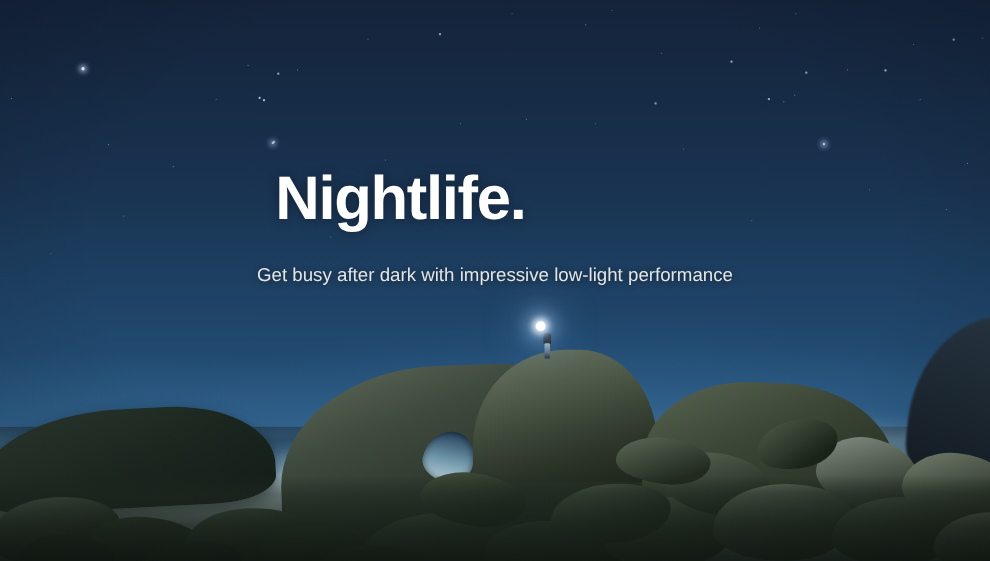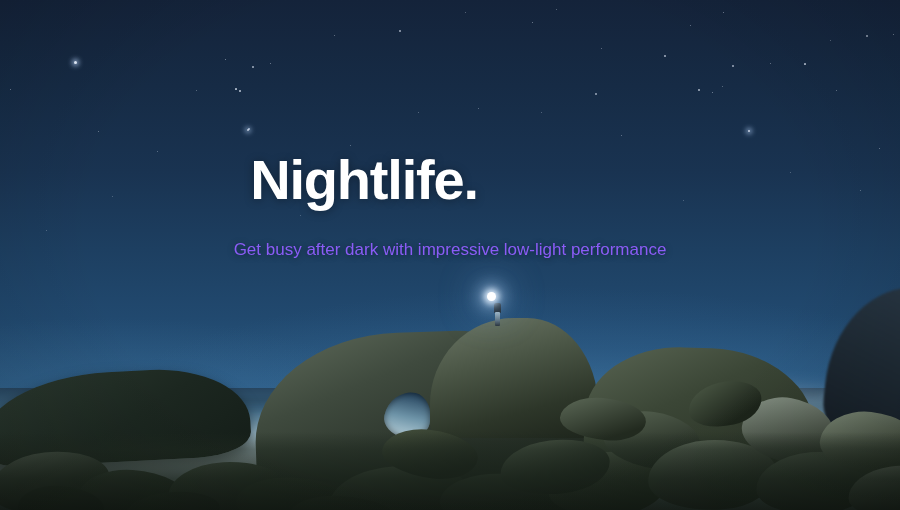--- a/index.html
+++ b/index.html
@@ -202,21 +202,21 @@
     text-shadow: 0 1px 10px rgba(0,0,0,0.35);
   }
   .subhead {
     position: absolute;
     left: 0; top: 238px;
     width: 900px;
     margin: 0;
     font-size: 17px;
     font-weight: normal;
     line-height: 1.45;
-    color: #8b5cf6;
+    color: #e5e5e5;
     text-shadow: 0 1px 7px rgba(0,0,0,0.45);
   }
 </style>
 </head>
 <body>
 
 <div class="hero">
 
   <div class="sky2"></div>
   <div class="sky-glow"></div>

